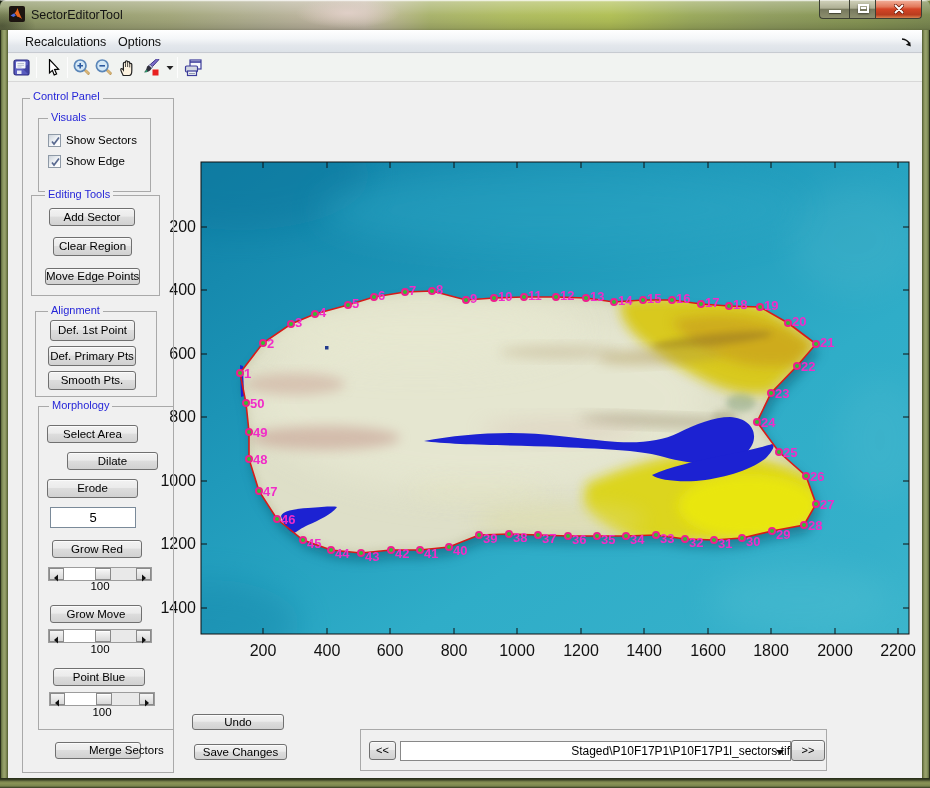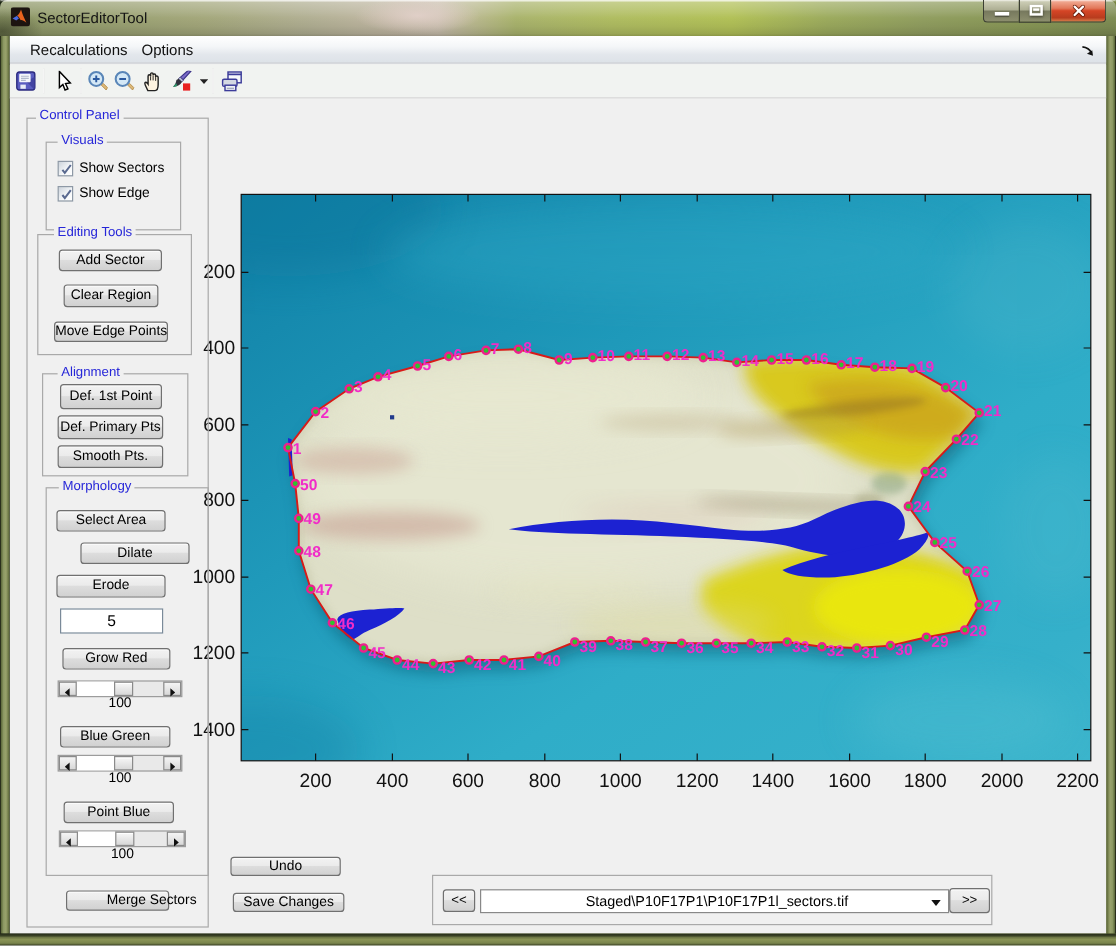--- a/index.html
+++ b/index.html
@@ -337,21 +337,21 @@
     <div class="btn" style="left:42px;top:290px;width:85px;height:21px;line-height:19px;font-size:11.5px;">Def. 1st Point</div>
     <div class="btn" style="left:40px;top:316px;width:88px;height:20px;line-height:18px;font-size:11.5px;">Def. Primary Pts</div>
     <div class="btn" style="left:40px;top:341px;width:88px;height:19px;line-height:17px;font-size:11.5px;">Smooth Pts.</div>
     <div class="gbox" style="left:30px;top:376px;width:136px;height:324px;"></div>
     <div class="glabel" style="left:41px;top:369px;">Morphology</div>
     <div class="btn" style="left:39px;top:395px;width:91px;height:18px;line-height:16px;font-size:11.5px;">Select Area</div>
     <div class="btn" style="left:39px;top:422px;width:91px;height:18px;line-height:16px;font-size:11.5px;margin-left:20px;">Dilate</div>
     <div class="btn" style="left:39px;top:449px;width:91px;height:19px;line-height:17px;font-size:11.5px;">Erode</div>
     <div class="edit" style="left:42px;top:477px;width:86px;height:21px;line-height:19px;">5</div>
     <div class="btn" style="left:44px;top:510px;width:90px;height:18px;line-height:16px;font-size:11.5px;">Grow Red</div>
-    <div class="btn" style="left:42px;top:575px;width:92px;height:18px;line-height:16px;font-size:11.5px;">Blue Green</div>
+    <div class="btn" style="left:42px;top:575px;width:92px;height:18px;line-height:16px;font-size:11.5px;">Grow Move</div>
     <div class="btn" style="left:45px;top:638px;width:92px;height:18px;line-height:16px;font-size:11.5px;">Point Blue</div>
     <div class="slider" style="left:40px;top:537px;width:104px;">
           <div class="sl-white" style="left:15px;width:31px;"></div>
           <div class="sl-arrow" style="left:0;"><svg width="13" height="10" viewBox="0 0 13 10">
               <path d="M8,1.5 L4,5 L8,8.5 Z" fill="#111"></path>
             </svg></div>
           <div class="sl-arrow" style="left:87px;"><svg width="13" height="10" viewBox="0 0 13 10">
               <path d="M5,1.5 L9,5 L5,8.5 Z" fill="#111"></path>
             </svg></div>
           <div class="sl-thumb" style="left:46px;"></div>
@@ -377,21 +377,21 @@
               <path d="M5,1.5 L9,5 L5,8.5 Z" fill="#111"></path>
             </svg></div>
           <div class="sl-thumb" style="left:46px;"></div>
         </div>
     <div class="sl-num" style="left:66px;top:676px;width:56px;">100</div>
     <div class="btn" style="left:47px;top:712px;width:86px;height:17px;line-height:15px;font-size:11.5px;padding-left:33px;">Merge Sectors</div>
     <div class="btn" style="left:184px;top:684px;width:92px;height:16px;line-height:14px;font-size:11.5px;">Undo</div>
     <div class="btn" style="left:186px;top:714px;width:93px;height:16px;line-height:14px;font-size:11.5px;">Save Changes</div>
     <div class="gbox" style="left:352px;top:699px;width:467px;height:42px;"></div>
     <div class="btn" style="left:361px;top:711px;width:27px;height:19px;line-height:17px;font-size:11px;">&lt;&lt;</div>
-    <div class="edit" style="left:392px;top:711px;width:391px;height:20px;line-height:18px;text-align:center;padding-left:4px;font-size:12px;border-color:#888;">Staged\P10F17P1\P10F17P1l_sectors.tif<svg style="position:absolute;right:6px;top:8px;" width="8" height="5" viewBox="0 0 8 5">
+    <div class="edit" style="left:392px;top:711px;width:391px;height:20px;line-height:18px;text-align:right;padding-left:4px;font-size:12px;border-color:#888;">Staged\P10F17P1\P10F17P1l_sectors.tif<svg style="position:absolute;right:6px;top:8px;" width="8" height="5" viewBox="0 0 8 5">
             <path d="M0,0 L8,0 L4,5 Z" fill="#111"></path>
           </svg></div>
     <div class="btn" style="left:783px;top:710px;width:34px;height:21px;line-height:19px;font-size:11px;">&gt;&gt;</div>
     </div>
   </div>
   <div id="titlebar">
     <div class="toplight"></div>
     <svg id="title-icon" viewBox="0 0 16 16">
       <rect x="0" y="0" width="16" height="16" rx="2" fill="#1c1410"></rect>
       <path d="M8.5,2 C9.5,5 10.5,8 13,13 C11,11.5 9.5,10.5 8.2,10.8 C7.2,9 6.4,7.6 5.2,7.2 C6.6,6.4 7.8,4.4 8.5,2 Z" fill="#e8641e"></path>

